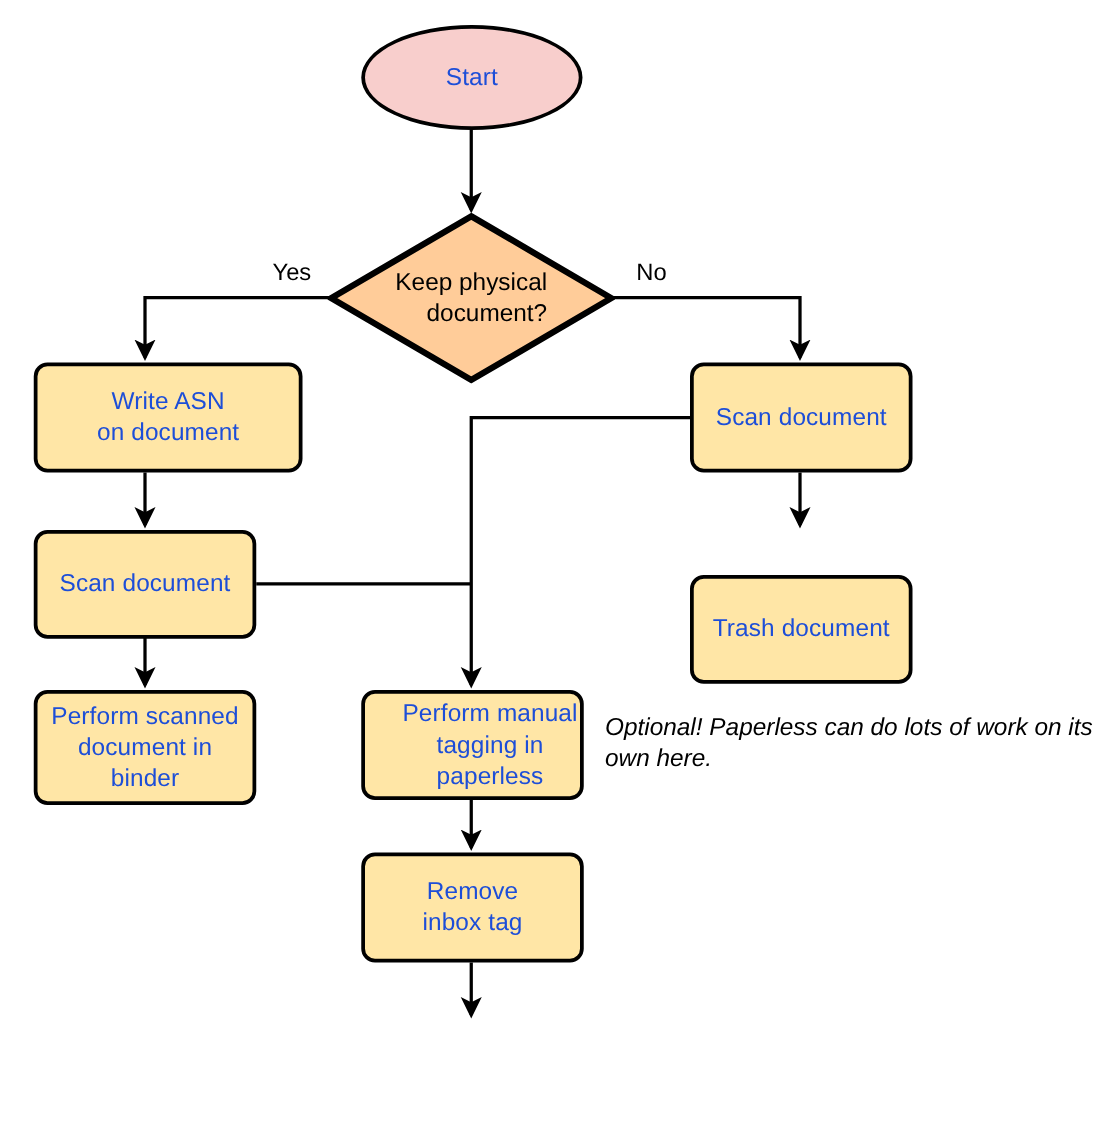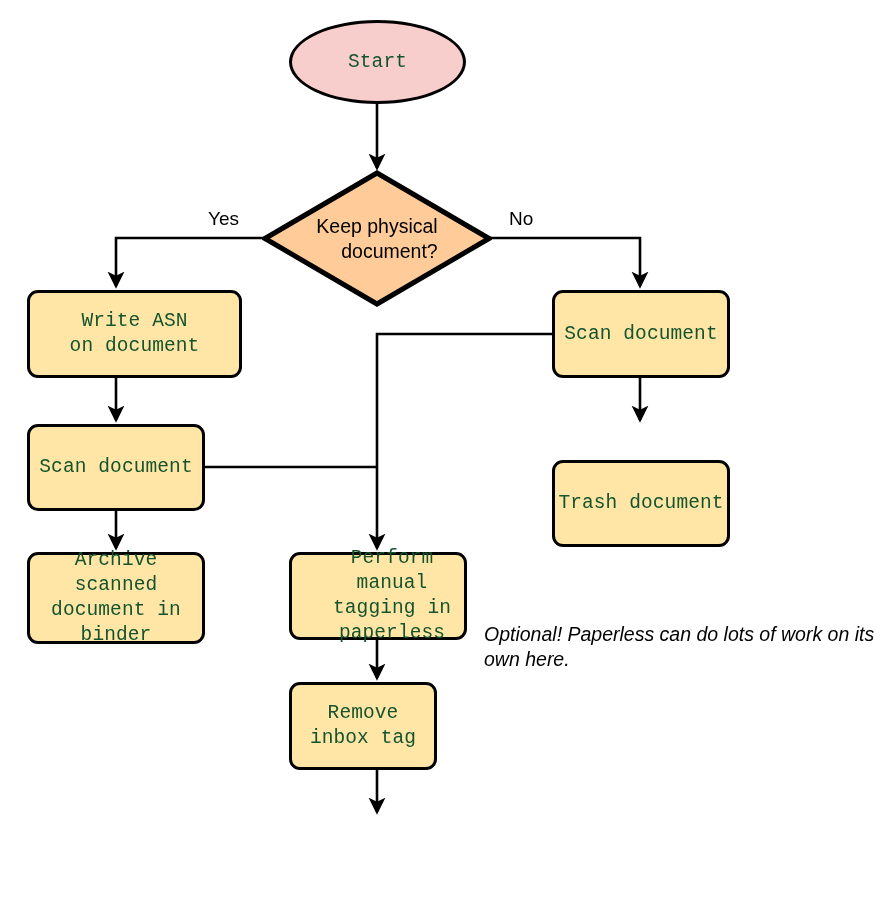--- a/index.html
+++ b/index.html
@@ -21,27 +21,26 @@
     width:888px; height:907px;
     pointer-events:none;
   }
   .node{
     position:absolute;
     box-sizing:border-box;
     display:flex;
     align-items:center;
     justify-content:center;
     text-align:center;
-    color:#14532d;
+    color:#1d4ed8;
     font-size:19.5px;
     line-height:25px;
     letter-spacing:0.1px;
     white-space:pre-line;
     z-index:3;
-    font-family:Liberation Mono, monospace;
   }
   .process{
     border:3px solid #000000;
     border-radius:11px;
     background:#ffe6a6;
   }
   .terminator{
     border:3.5px solid #000000;
     border-radius:50%;
     background:#f8cecc;
@@ -133,54 +132,54 @@
   </div>
 
   <div class="decision-wrap" style="left:262px; top:170px; width:230px; height:137px;">
     <svg width="230" height="137" viewBox="0 0 230 137" xmlns="http://www.w3.org/2000/svg">
       <polygon points="115,3 227,68.5 115,134 3,68.5" fill="#ffcc99" stroke="#000000" stroke-width="5" stroke-linejoin="miter"></polygon>
     </svg>
     <div class="decision-label">Keep physical
 document?</div>
   </div>
 
-  <div class="edge-label" style="left:205px; top:208px;">Yes</div>
+  <div class="edge-label" style="left:215px; top:208px;">Yes</div>
 
   <div class="edge-label" style="left:506px; top:208px;">No</div>
 
   <div class="node process" style="left:27px; top:290px; width:215px; height:88px;">
     <span>Write ASN
 on document</span>
   </div>
 
   <div class="node process" style="left:27px; top:424px; width:178px; height:87px;">
     <span>Scan document</span>
   </div>
 
   <div class="node process" style="left:27px; top:552px; width:178px; height:92px;">
-    <span>Archive scanned
+    <span>Perform scanned
 document in
 binder</span>
   </div>
 
   <div class="node process" style="left:552px; top:290px; width:178px; height:88px;">
     <span>Scan document</span>
   </div>
 
   <div class="node process" style="left:552px; top:424px; width:178px; height:87px;margin-top:36px;">
     <span>Trash document</span>
   </div>
 
   <div class="node process" style="left:289px; top:552px; width:178px; height:88px;padding-left:28px;">
     <span>Perform manual
 tagging in
 paperless</span>
   </div>
 
-  <div class="node process" style="left:289px; top:682px; width:148px; height:88px;">
+  <div class="node process" style="left:289px; top:682px; width:178px; height:88px;">
     <span>Remove
 inbox tag</span>
   </div>
 
 
-  <div class="note" style="left:484px; top:622px;">Optional! Paperless can do lots of work on its own here.</div>
+  <div class="note" style="left:484px; top:570px;">Optional! Paperless can do lots of work on its own here.</div>
 
 </div>
 
 </body></html>

